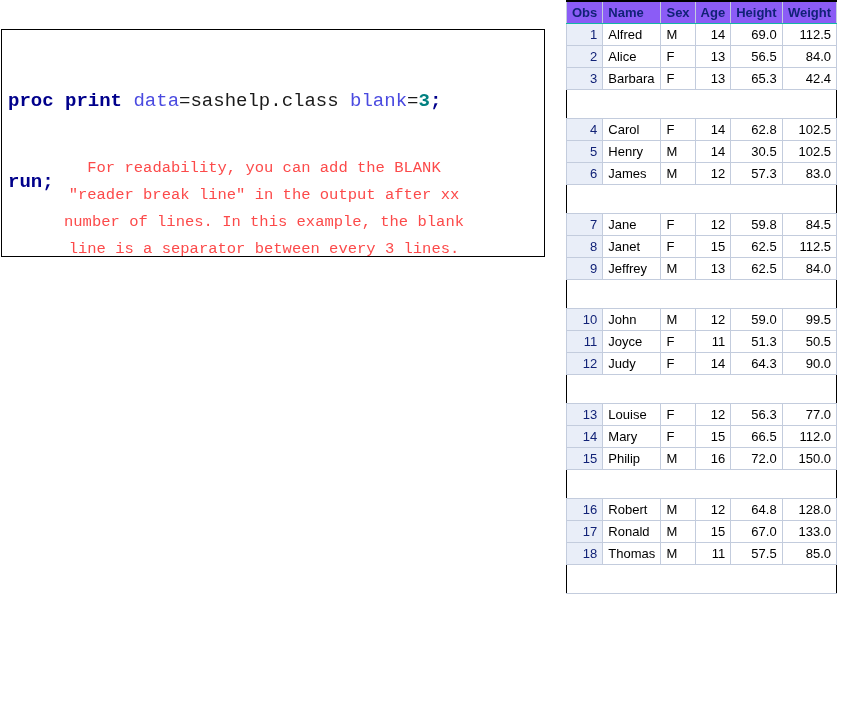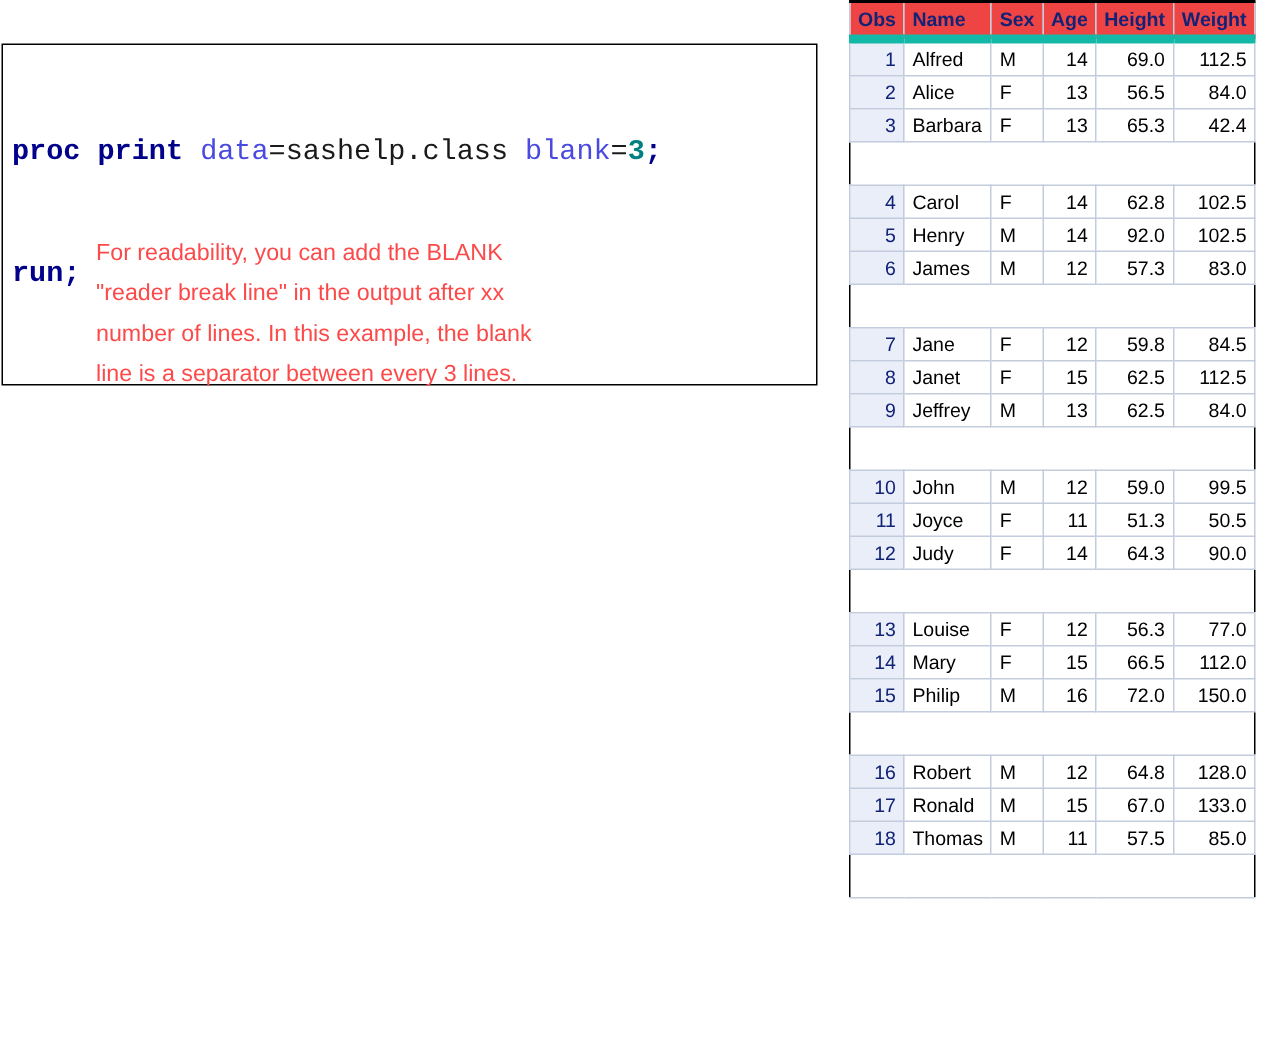--- a/index.html
+++ b/index.html
@@ -60,21 +60,22 @@
 
   
   #annotation {
     position: absolute;
     left: 64px;
     top: 155px;
     width: 400px;
     color: #fc4a4a;
     font-size: 15.5px;
     line-height: 27px;
-    font-family: Liberation Sans, sans-serif;
+    font-family: Liberation Mono, monospace;
+    text-align: center;
   }
   #annotation .anno-line {
     display: block;
     white-space: pre;
   }
 
   
   #sas-output {
     position: absolute;
     left: 566px;
@@ -94,25 +95,25 @@
   }
   table.sas-table th,
   table.sas-table td {
     border: 1px solid #c3ccdd;
     padding: 3px 5px;
     font-weight: normal;
     height: 21px;
     box-sizing: border-box;
   }
   table.sas-table thead th {
-    background: #ef4444;
+    background: #8b5cf6;
     color: #112277;
     font-weight: bold;
     border-top: none;
-    border-bottom: 6px solid #14b8a6;
+    border-bottom: 1px solid #14b8a6;
     white-space: nowrap;
   }
   th.h-obs, th.h-age, th.h-height, th.h-weight { text-align: right; }
   th.h-name, th.h-sex { text-align: left; }
 
   td.c-obs {
     background: #e9eef8;
     color: #112277;
     font-weight: bold;
     text-align: right;
@@ -210,21 +211,21 @@
           <td class="c-sex">F</td>
           <td class="c-age">14</td>
           <td class="c-height">62.8</td>
           <td class="c-weight">102.5</td>
         </tr>
         <tr>
           <td class="c-obs">5</td>
           <td class="c-name">Henry</td>
           <td class="c-sex">M</td>
           <td class="c-age">14</td>
-          <td class="c-height">92.0</td>
+          <td class="c-height">30.5</td>
           <td class="c-weight">102.5</td>
         </tr>
         <tr>
           <td class="c-obs">6</td>
           <td class="c-name">James</td>
           <td class="c-sex">M</td>
           <td class="c-age">12</td>
           <td class="c-height">57.3</td>
           <td class="c-weight">83.0</td>
         </tr>

